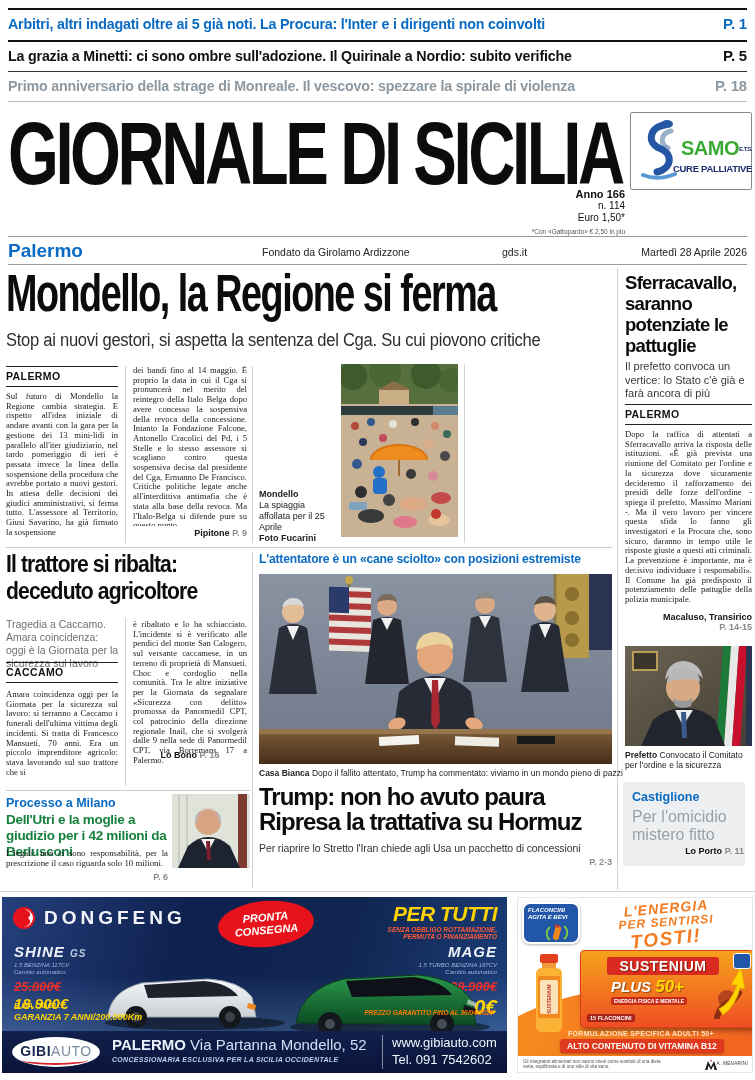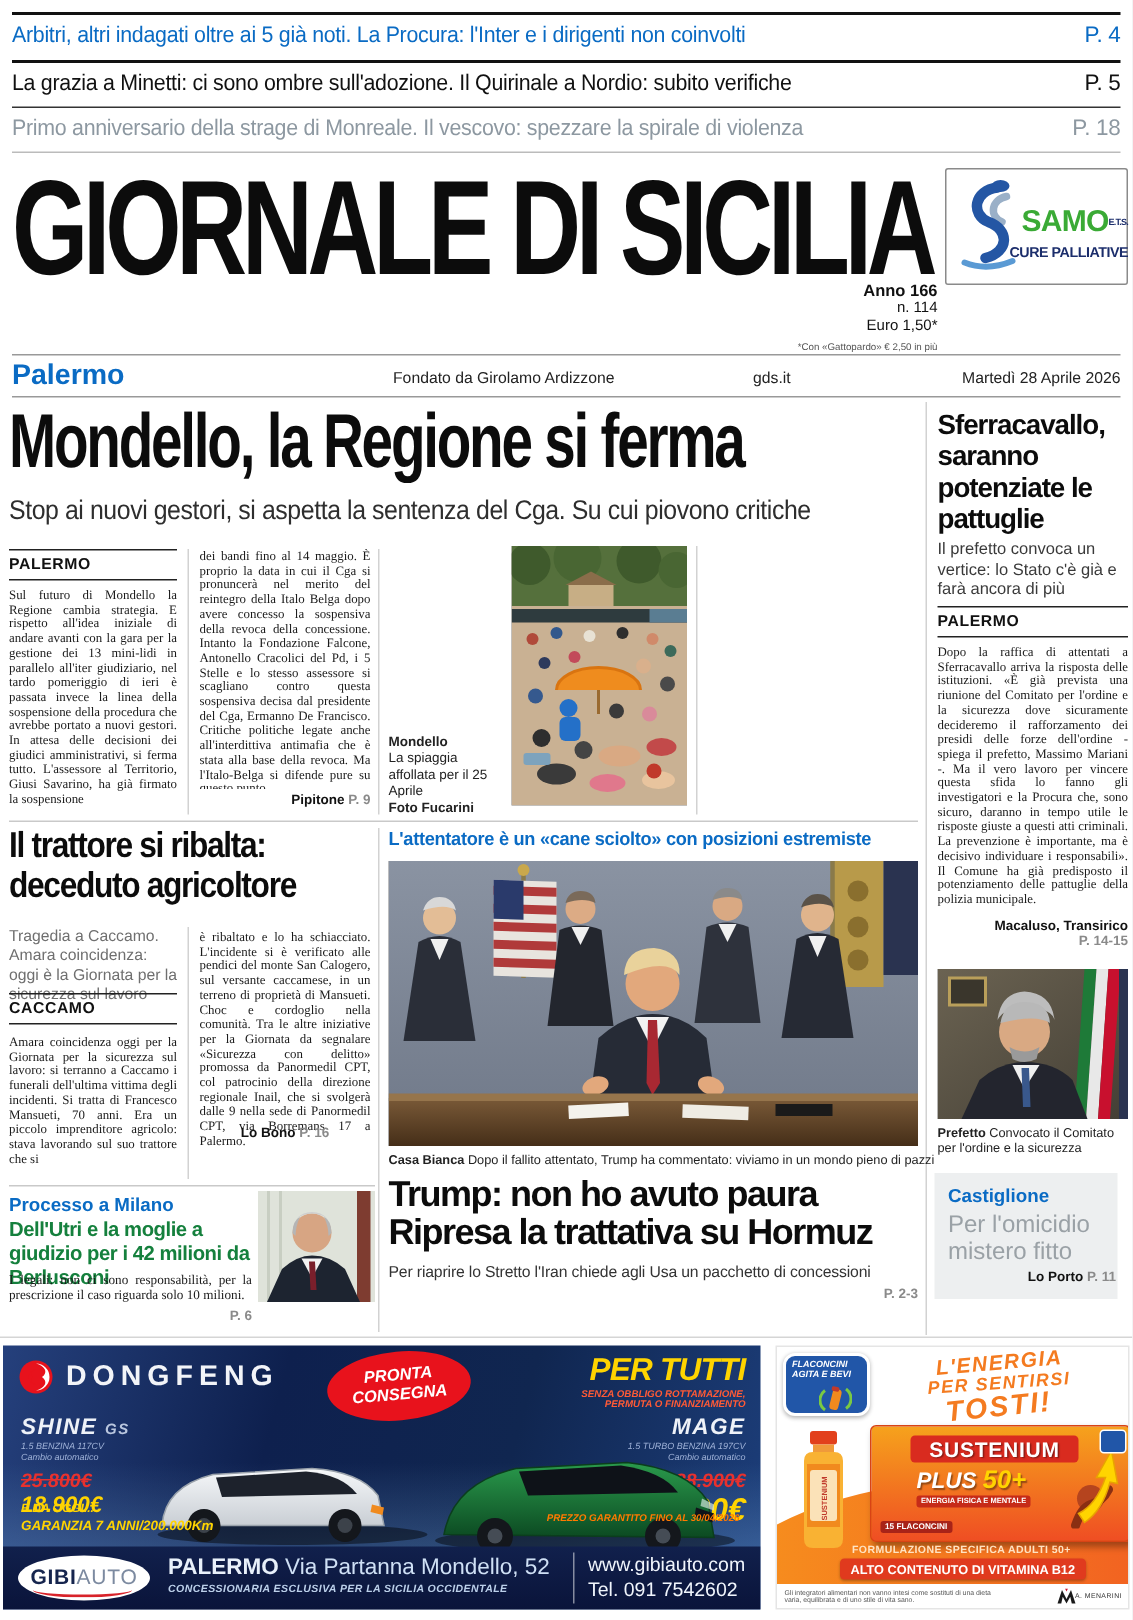--- a/index.html
+++ b/index.html
@@ -4,21 +4,21 @@
 <style>
   html,body{margin:0;padding:0;background:#e9e9e9;}
   .page{position:relative;width:755px;height:1080px;background:#fff;margin:0 auto;overflow:hidden;
         font-family:"Liberation Sans",sans-serif;color:#111;}
   .abs{position:absolute;}
   .hl{position:absolute;left:8px;right:8px;height:1px;background:#c9c9c9;}
   .vl{position:absolute;width:1px;background:#d2d2d2;}
   .nw{white-space:nowrap;}
   .blue{color:#0a6bc4;}
   .gray{color:#8d98a1;}
-  .strip-row{position:absolute;left:8px;right:8px;height:26px;line-height:26px;font-weight:normal;font-size:15px;letter-spacing:-0.2px;}
+  .strip-row{position:absolute;left:8px;right:8px;height:26px;line-height:26px;font-weight:bold;font-size:15px;letter-spacing:-0.2px;}
   .strip-text{display:inline-block;transform:scaleX(.95);transform-origin:left center;white-space:nowrap;}
   .strip-page{position:absolute;right:0;top:0;}
   .kicker-blue{color:#0a6bc4;font-weight:bold;}
   .kick{font-weight:bold;font-size:10.5px;letter-spacing:.4px;}
   .kickrule{position:absolute;height:1px;background:#222;}
   .bodytext{font-family:"Liberation Serif",serif;font-size:8.6px;line-height:9.7px;text-align:justify;color:#1a1a1a;overflow:hidden;}
   .byl{font-size:9px;font-weight:bold;text-align:right;}
   .pg{color:#8a8a8a;font-weight:bold;}
   .graybox{position:absolute;background:#edeff0;}
   .gb-head{color:#9aa1a6;font-weight:normal;}
@@ -28,21 +28,21 @@
   .photo svg{display:block;}
 </style>
 </head>
 <body>
 
 <div class="page">
 
   <div class="hl" style="top:8px;height:2px;background:#111"></div>
   <div class="strip-row" style="top:11px">
     <span class="strip-text blue">Arbitri, altri indagati oltre ai 5 già noti. La Procura: l'Inter e i dirigenti non coinvolti</span>
-    <span class="strip-page blue">P. 4</span>
+    <span class="strip-page blue">P. 1</span>
   </div>
   <div class="hl" style="top:40px;height:2px;background:#111"></div>
   <div class="strip-row" style="top:43px">
     <span class="strip-text" style="color:#111">La grazia a Minetti: ci sono ombre sull'adozione. Il Quirinale a Nordio: subito verifiche</span>
     <span class="strip-page" style="color:#111">P. 5</span>
   </div>
   <div class="hl" style="top:71px;height:1px;background:#333"></div>
   <div class="strip-row" style="top:73px">
     <span class="strip-text gray">Primo anniversario della strage di Monreale. Il vescovo: spezzare la spirale di violenza</span>
     <span class="strip-page gray">P. 18</span>

